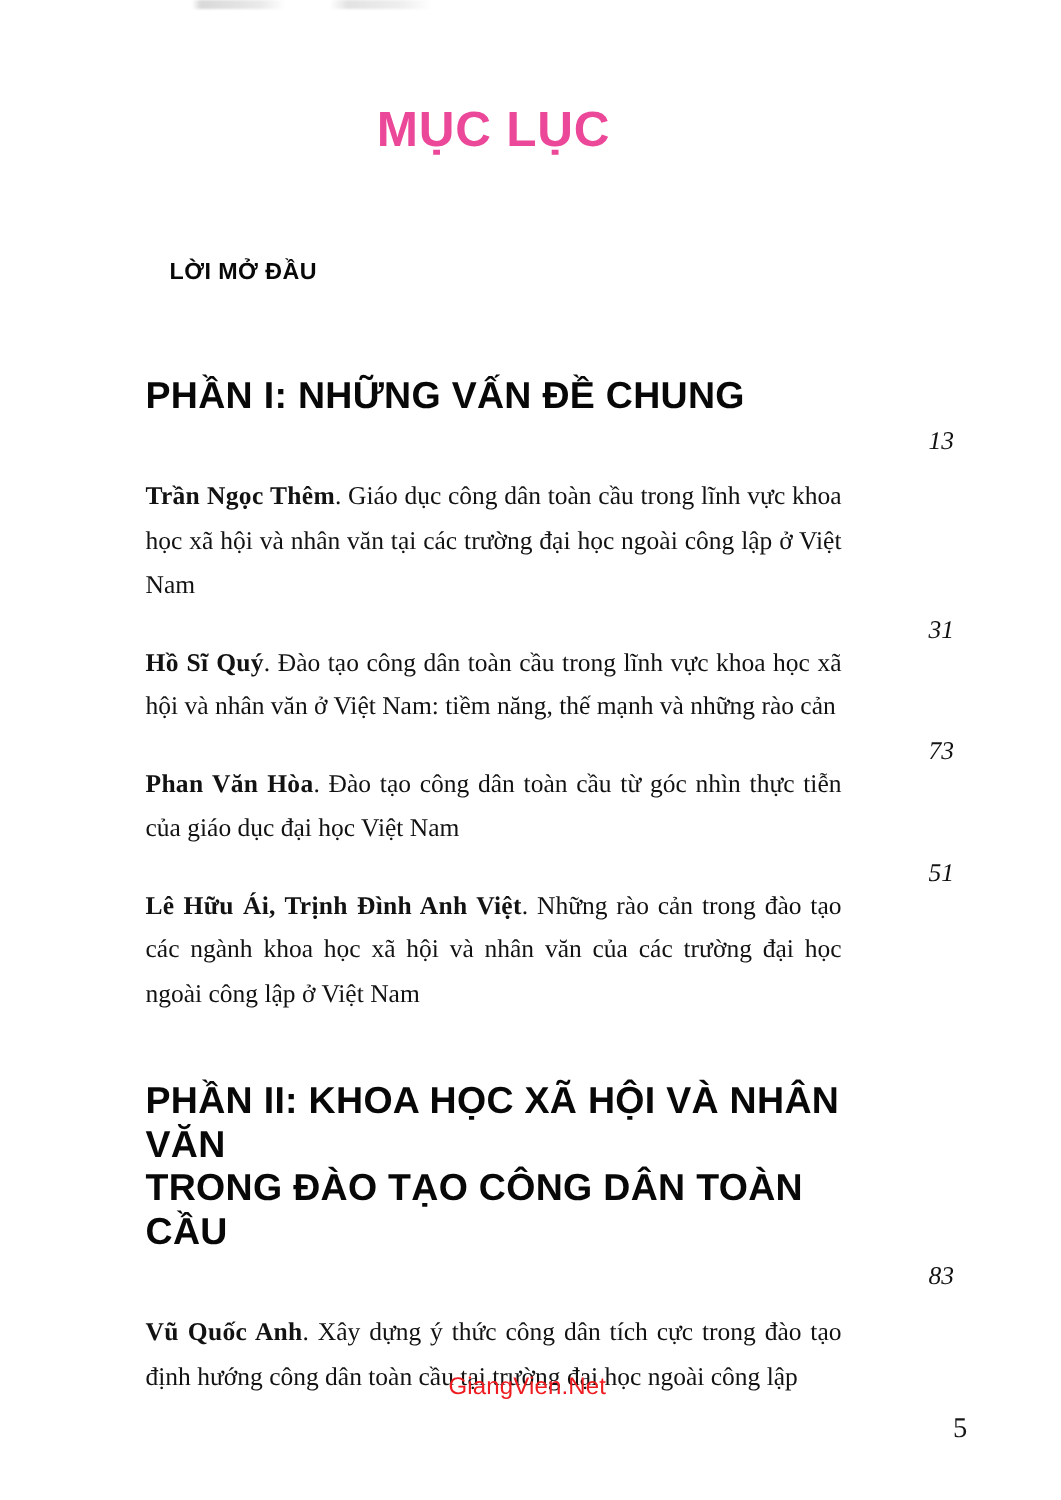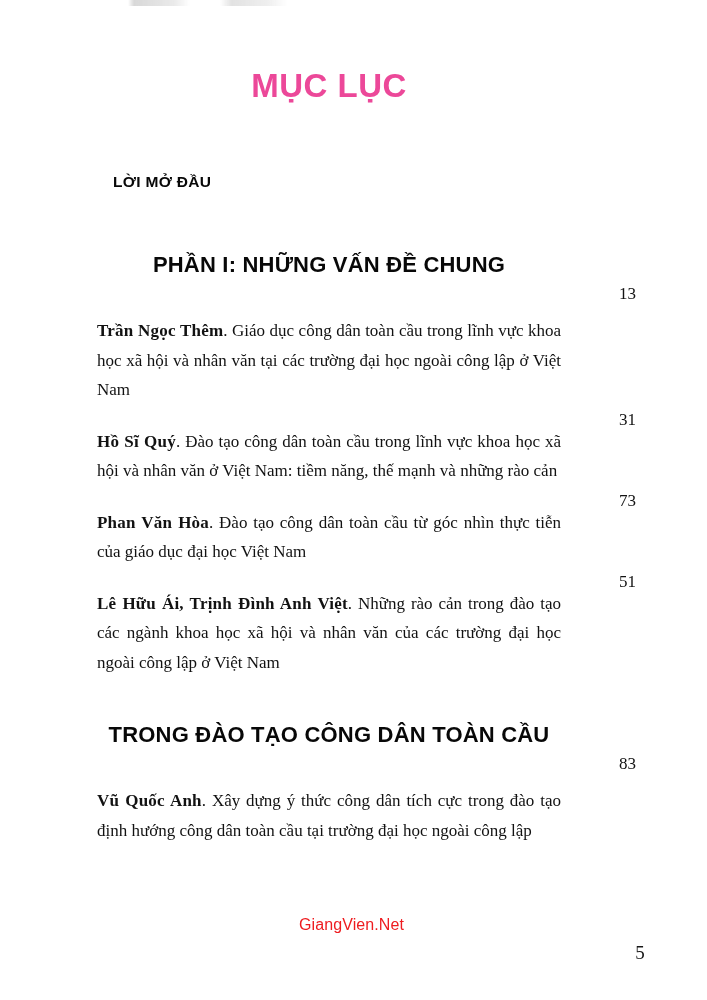--- a/index.html
+++ b/index.html
@@ -71,24 +71,24 @@
     letter-spacing: 0.3px;
     color: #080808;
     margin: 16px;
     padding-top: 49px;
     line-height: 22px;
   }
 
   .part-heading {
     font-family: "Liberation Sans", "DejaVu Sans", sans-serif;
     font-weight: bold;
-    font-size: 22px;
+    font-size: 25px;
     letter-spacing: 0.2px;
     color: #080808;
-    text-align: center;
+    text-align: left;
     line-height: 29px;
     margin: 0;
   }
 
   .part-1 { padding-top: 41px; }
   .part-2 { padding-top: 43px; }
 
   .part-heading .hl { display: block; }
 
   .entry {
@@ -110,20 +110,21 @@
   .entry .pageno {
     position: absolute;
     right: -75px;
     top: 0;
     width: 46px;
     text-align: right;
     font-size: 17px;
     line-height: 29.5px;
     font-weight: normal;
     letter-spacing: 0;
+    font-style: italic;
   }
 
   .watermark {
     position: absolute;
     left: 0;
     top: 916px;
     width: 707px;
     text-align: center;
     font-family: "Liberation Sans", "DejaVu Sans", sans-serif;
     font-size: 16px;
@@ -173,20 +174,21 @@
       <span class="author">Phan Văn Hòa</span><span>. </span><span>Đào tạo công dân toàn cầu từ góc nhìn thực tiễn của giáo dục đại học Việt Nam</span>
       <span class="pageno">73</span>
     </p>
 
     <p class="entry entry-gap">
       <span class="author">Lê Hữu Ái, Trịnh Đình Anh Việt</span><span>. </span><span>Những rào cản trong đào tạo các ngành khoa học xã hội và nhân văn của các trường đại học ngoài công lập ở Việt Nam</span>
       <span class="pageno">51</span>
     </p>
 
     <div class="part-heading part-2">
+      <span class="hl">PHẦN II: KHOA HỌC XÃ HỘI VÀ NHÂN VĂN</span>
       <span class="hl">TRONG ĐÀO TẠO CÔNG DÂN TOÀN CẦU</span>
     </div>
 
     <p class="entry entry-1">
       <span class="author">Vũ Quốc Anh</span><span>. </span><span>Xây dựng ý thức công dân tích cực trong đào tạo định hướng công dân toàn cầu tại trường đại học ngoài công lập</span>
       <span class="pageno">83</span>
     </p>
 
   </div>
 

